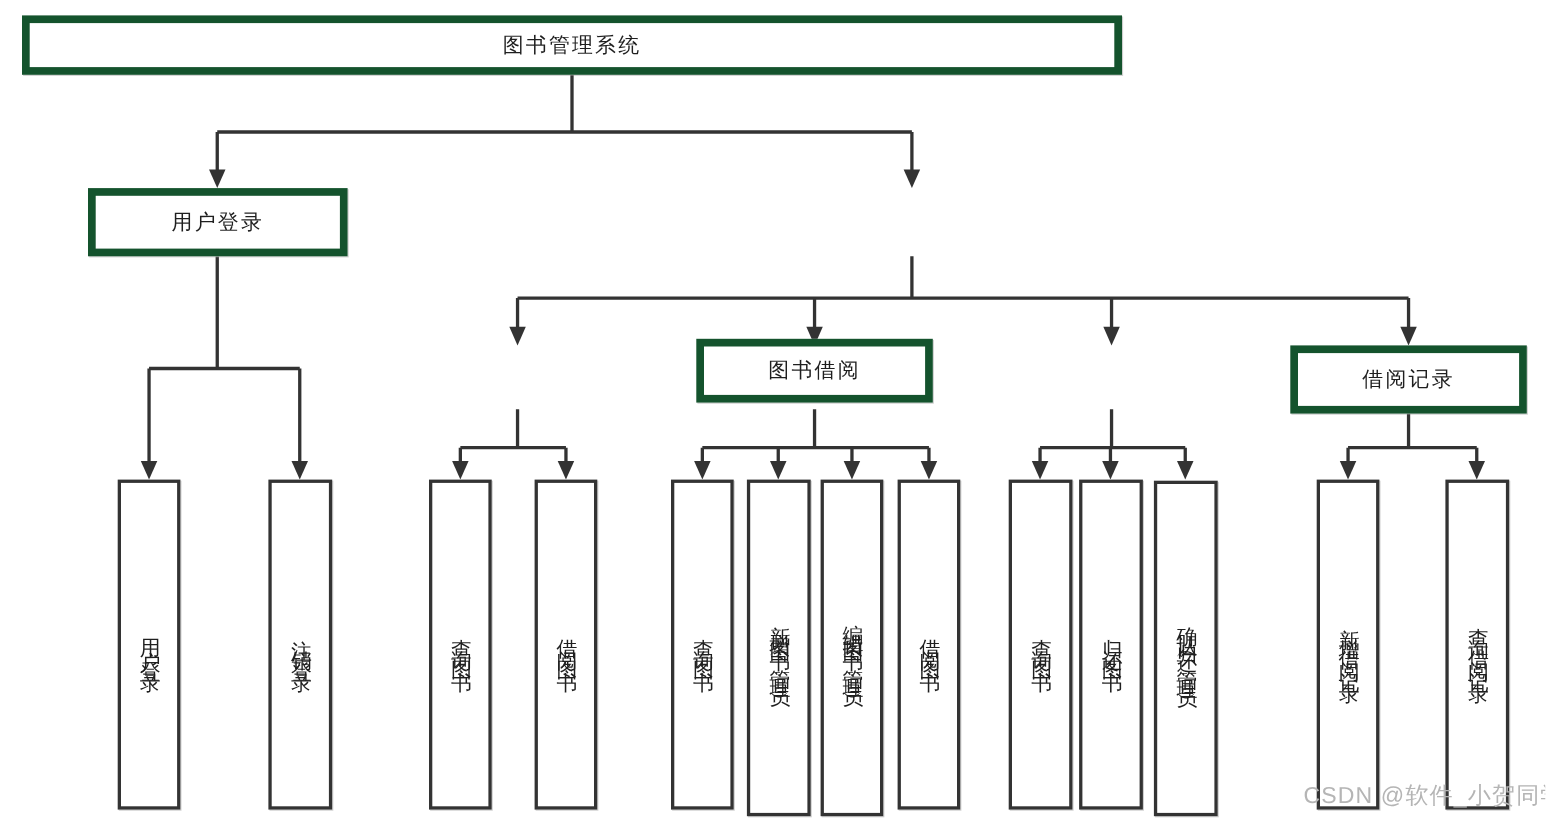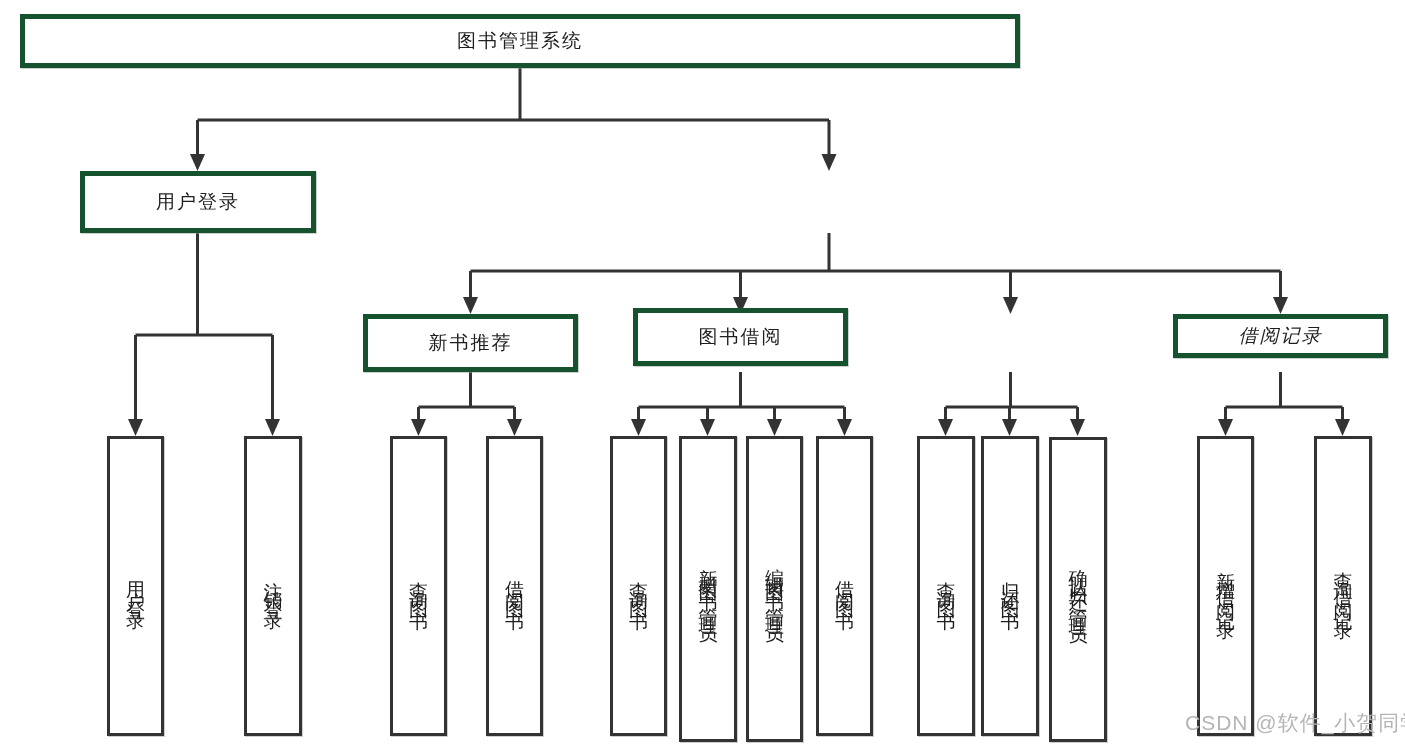--- a/index.html
+++ b/index.html
@@ -12,21 +12,21 @@
     overflow: hidden;
   }
   svg.connectors {
     position: absolute;
     left: 0; top: 0;
     width: 1405px; height: 747px;
   }
   .box {
     position: absolute;
     box-sizing: border-box;
-    border: 5px solid #14532d;
+    border: 7px solid #14532d;
     background: #ffffff;
     display: flex;
     align-items: center;
     justify-content: center;
     font-size: 19px;
     color: #1f1f1f;
     letter-spacing: 2px;
     box-shadow: 1px 1px 0 rgba(160,160,160,0.5);
   }
   .vbox {
@@ -104,23 +104,22 @@
 
       <polygon points="1218,419 1233,419 1225.5,436"></polygon>
       <polygon points="1335,419 1350,419 1342.5,436"></polygon>
     </g>
   </svg>
 
   <div class="box" style="left:20px; top:14px; width:1000px; height:54px;">图书管理系统</div>
 
   <div class="box" style="left:80px; top:171px; width:236px; height:62px;">用户登录</div>
 
-  <div class="box" style="left:363px; top:314px; width:215px; height:58px;">新书推荐</div>
   <div class="box" style="left:633px; top:308px; width:215px; height:58px;">图书借阅</div>
-  <div class="box" style="left:1173px; top:314px; width:215px; height:44px;font-style:italic;">借阅记录</div>
+  <div class="box" style="left:1173px; top:314px; width:215px; height:62px;">借阅记录</div>
 
   <div class="vbox" style="left:107px; top:436px; width:57px; height:300px;">用户登录</div>
   <div class="vbox" style="left:244px; top:436px; width:58px; height:300px;">注销登录</div>
 
   <div class="vbox" style="left:390px; top:436px; width:57px; height:300px;">查询图书</div>
   <div class="vbox" style="left:486px; top:436px; width:57px; height:300px;">借阅图书</div>
 
   <div class="vbox" style="left:610px; top:436px; width:57px; height:300px;">查询图书</div>
   <div class="vbox" style="left:679px; top:436px; width:58px; height:306px; letter-spacing:8px;">新增图书（管理员）</div>
   <div class="vbox" style="left:746px; top:436px; width:57px; height:306px; letter-spacing:8px;">编辑图书（管理员）</div>

